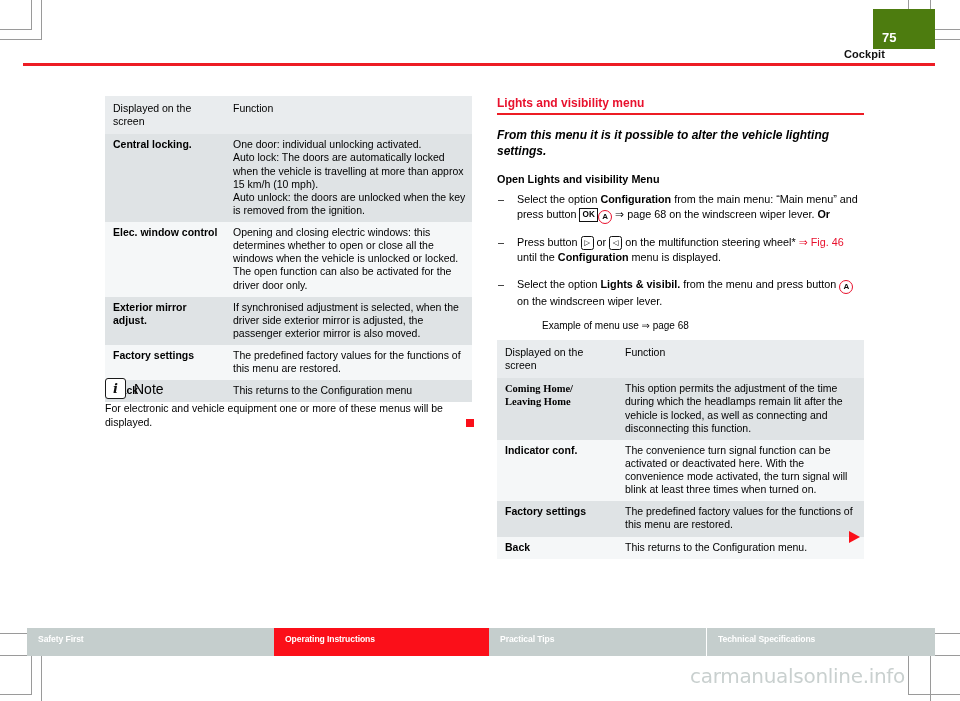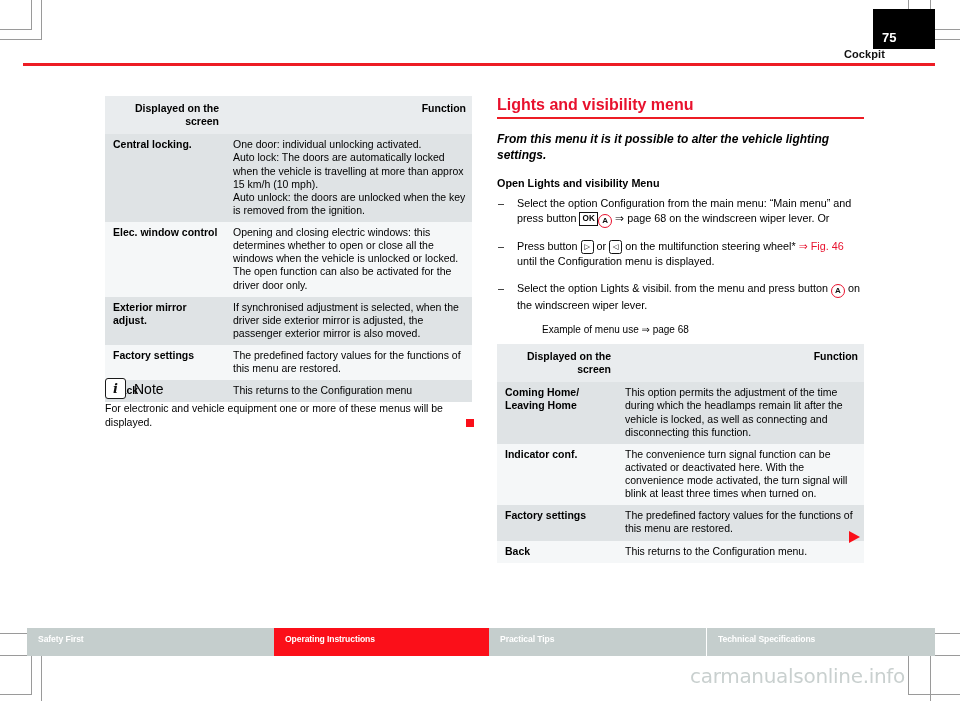--- a/index.html
+++ b/index.html
@@ -48,21 +48,21 @@
     font-weight: bold;
     color: #111111;
     letter-spacing: .1px;
   }
   .pagenum-box {
     position: absolute;
     left: 873px;
     top: 9px;
     width: 62px;
     height: 40px;
-    background: #000000;
+    background: #4d7c0f;
   }
   .pagenum-box span {
     position: absolute;
     left: 9px;
     bottom: 4px;
     font-size: 13px;
     font-weight: bold;
     color: #ffffff;
   }
 
@@ -82,23 +82,23 @@
     table-layout: fixed;
     font-size: 10.5px;
   }
   table.menu-table td, table.menu-table th {
     padding: 4px 6px 5px 8px;
     vertical-align: top;
     line-height: 1.25;
     text-align: left;
   }
   table.menu-table th {
-    font-weight: bold;
+    font-weight: normal;
     font-size: 10.5px;
-    text-align: right;
+    text-align: left;
     background: #e9ecee;
     padding-top: 6px;
     padding-bottom: 6px;
   }
   table.menu-table col.c1 { width: 120px; }
   table.menu-table col.c2 { width: 247px; }
   .row-a { background: #dfe3e5; }
   .row-b { background: #f5f7f8; }
   td.label-cell { font-weight: bold; }
   td.func-cell  { font-weight: normal; }
@@ -144,21 +144,21 @@
     position: absolute;
     left: 466px;
     top: 419px;
     width: 8px;
     height: 8px;
     background: #fa0f19;
   }
 
   
   .section-title {
-    font-size: 16px;
+    font-size: 12px;
     font-weight: bold;
     color: #e8112d;
     padding-bottom: 3px;
     margin: 0;
   }
   .section-rule {
     width: 367px;
     height: 1.6px;
     background: #ed1c24;
     margin-bottom: 12px;
@@ -180,21 +180,21 @@
     padding-left: 20px;
     font-size: 10.8px;
     line-height: 1.42;
     margin-bottom: 11px;
   }
   .bullet .dash {
     position: absolute;
     left: 1px;
     top: 0;
   }
-  .bullet b { font-weight: normal; }
+  .bullet b { font-weight: bold; }
   .xref { color: #e8112d; }
   .example-line {
     font-size: 10px;
     margin: 2px 0 9px 0;
     padding-left: 45px;
   }
 
   
   .key-ok {
     display: inline-block;
@@ -381,21 +381,21 @@
       <tr>
         <th>
           <span>Displayed on the</span><br>
           <span>screen</span>
         </th>
         <th>Function</th>
       </tr>
     </thead>
     <tbody>
       <tr class="row-a">
-        <td class="label-cell" style="white-space: pre-line;">Coming Home/
+        <td class="label-cell" style="white-space: pre-line; font-family: Liberation Serif, serif;">Coming Home/
 Leaving Home</td>
         <td class="func-cell">This option permits the adjustment of the time during which the headlamps remain lit after the vehicle is locked, as well as connecting and disconnecting this function.</td>
       </tr>
       <tr class="row-b">
         <td class="label-cell">Indicator conf.</td>
         <td class="func-cell">The convenience turn signal function can be activated or deactivated here. With the convenience mode activated, the turn signal will blink at least three times when turned on.</td>
       </tr>
       <tr class="row-a">
         <td class="label-cell">Factory settings</td>
         <td class="func-cell">The predefined factory values for the functions of this menu are restored.</td>

